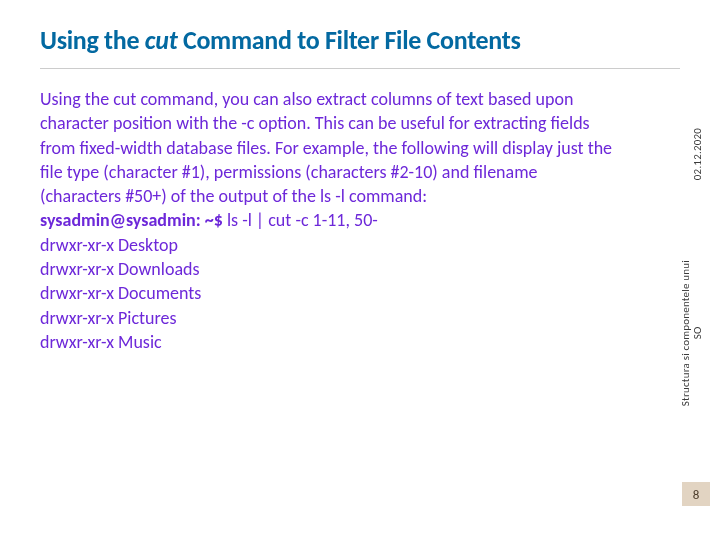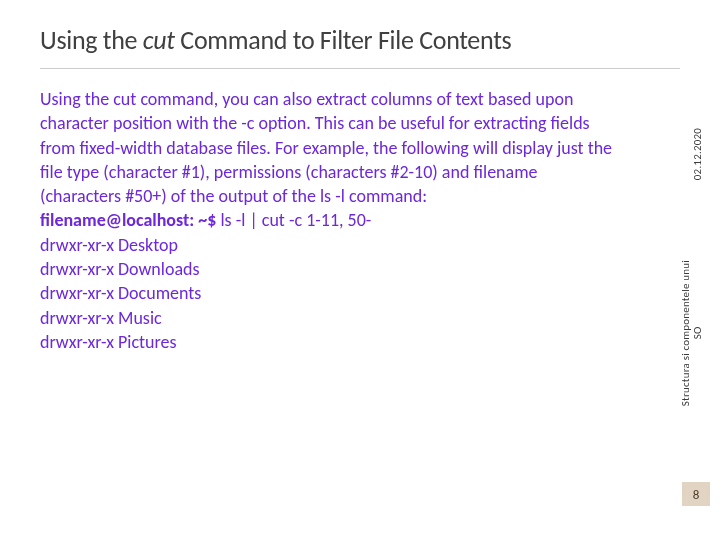--- a/index.html
+++ b/index.html
@@ -17,22 +17,22 @@
       padding: 24px 40px 28px 40px;
       position: relative;
     }
     .title-area {
       border-bottom: 1px solid #ccc;
       padding-bottom: 12px;
       margin-bottom: 18px;
     }
     .title {
       font-size: 26px;
-      font-weight: 400;
-      color: #404040;
+      font-weight: 700;
+      color: #0369a1;
       letter-spacing: -0.3px;
     }
     .title .normal { font-style: normal; }
     .title .italic { font-style: italic; }
     .content {
       font-size: 18px;
       line-height: 1.35;
       color: #6d28d9;
       width: 580px;
     }
@@ -89,27 +89,27 @@
 <div class="slide">
   <div class="title-area">
     <h1 class="title">
       <span class="normal">Using the </span><span class="italic">cut</span><span class="normal"> Command to Filter File Contents</span>
     </h1>
   </div>
 
   <div class="content">
     <div class="para">Using the cut command, you can also extract columns of text based upon character position with the -c option. This can be useful for extracting fields from fixed-width database files. For example, the following will display just the file type (character #1), permissions (characters #2-10) and filename (characters #50+) of the output of the ls -l command:</div>
     <div class="cmd-line">
-      <span>filename@localhost: ~$ </span><span class="cmd-normal">ls -l | cut -c 1-11, 50-</span>
+      <span>sysadmin@sysadmin: ~$ </span><span class="cmd-normal">ls -l | cut -c 1-11, 50-</span>
     </div>
     <div class="out-line">drwxr-xr-x Desktop</div>
     <div class="out-line">drwxr-xr-x Downloads</div>
     <div class="out-line">drwxr-xr-x Documents</div>
+    <div class="out-line">drwxr-xr-x Pictures</div>
     <div class="out-line">drwxr-xr-x Music</div>
-    <div class="out-line">drwxr-xr-x Pictures</div>
   </div>
 
   <div class="side-labels">
     <div class="label-date">02.12.2020</div>
     <div class="label-source">
       <span>Structura si componentele unui</span><br>
       <span>SO</span>
     </div>
   </div>
 

